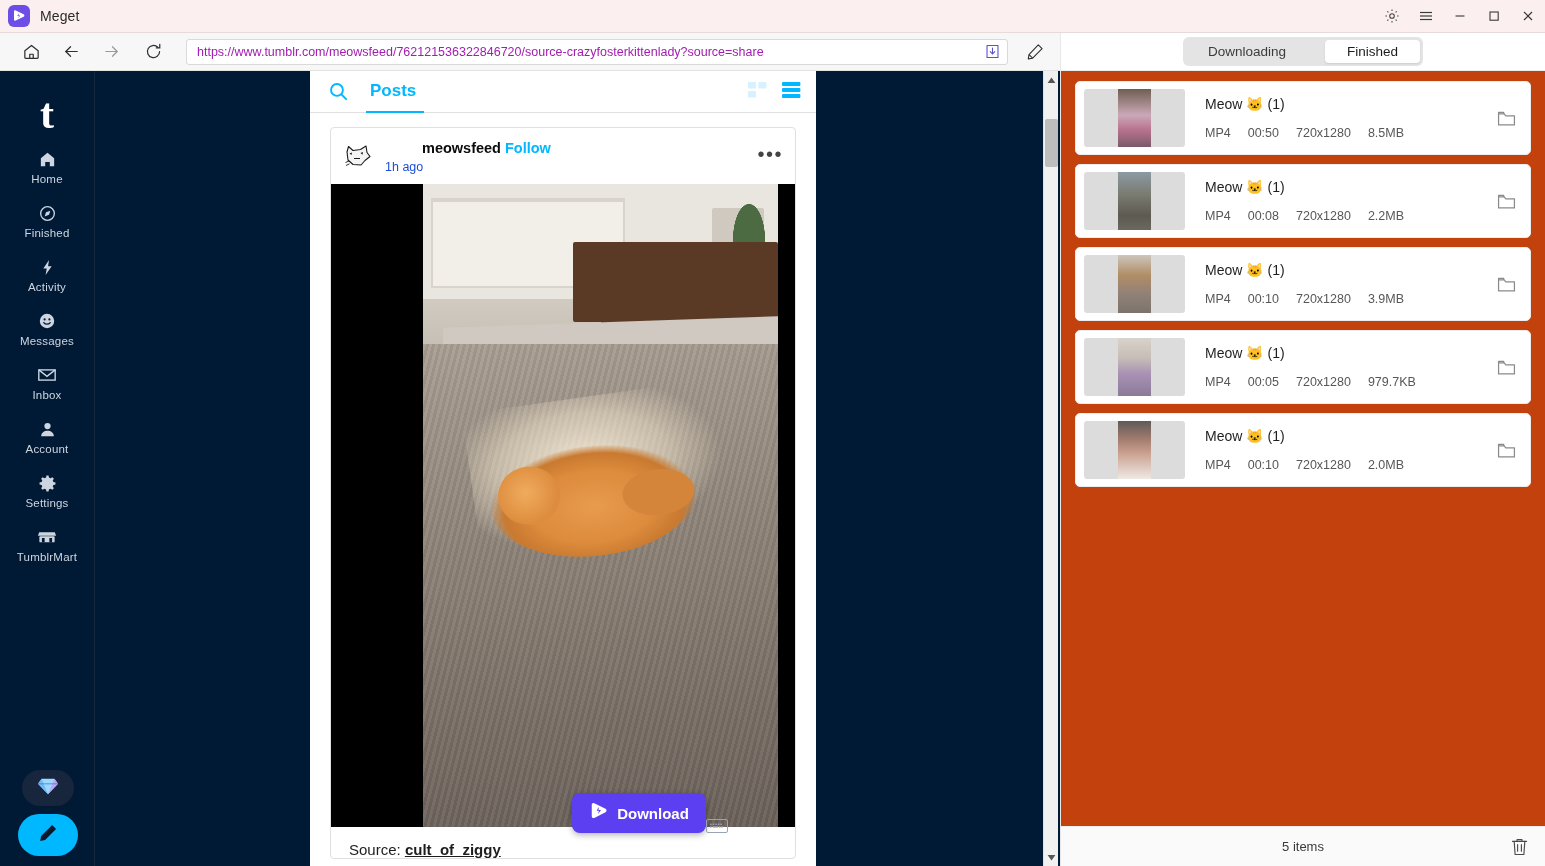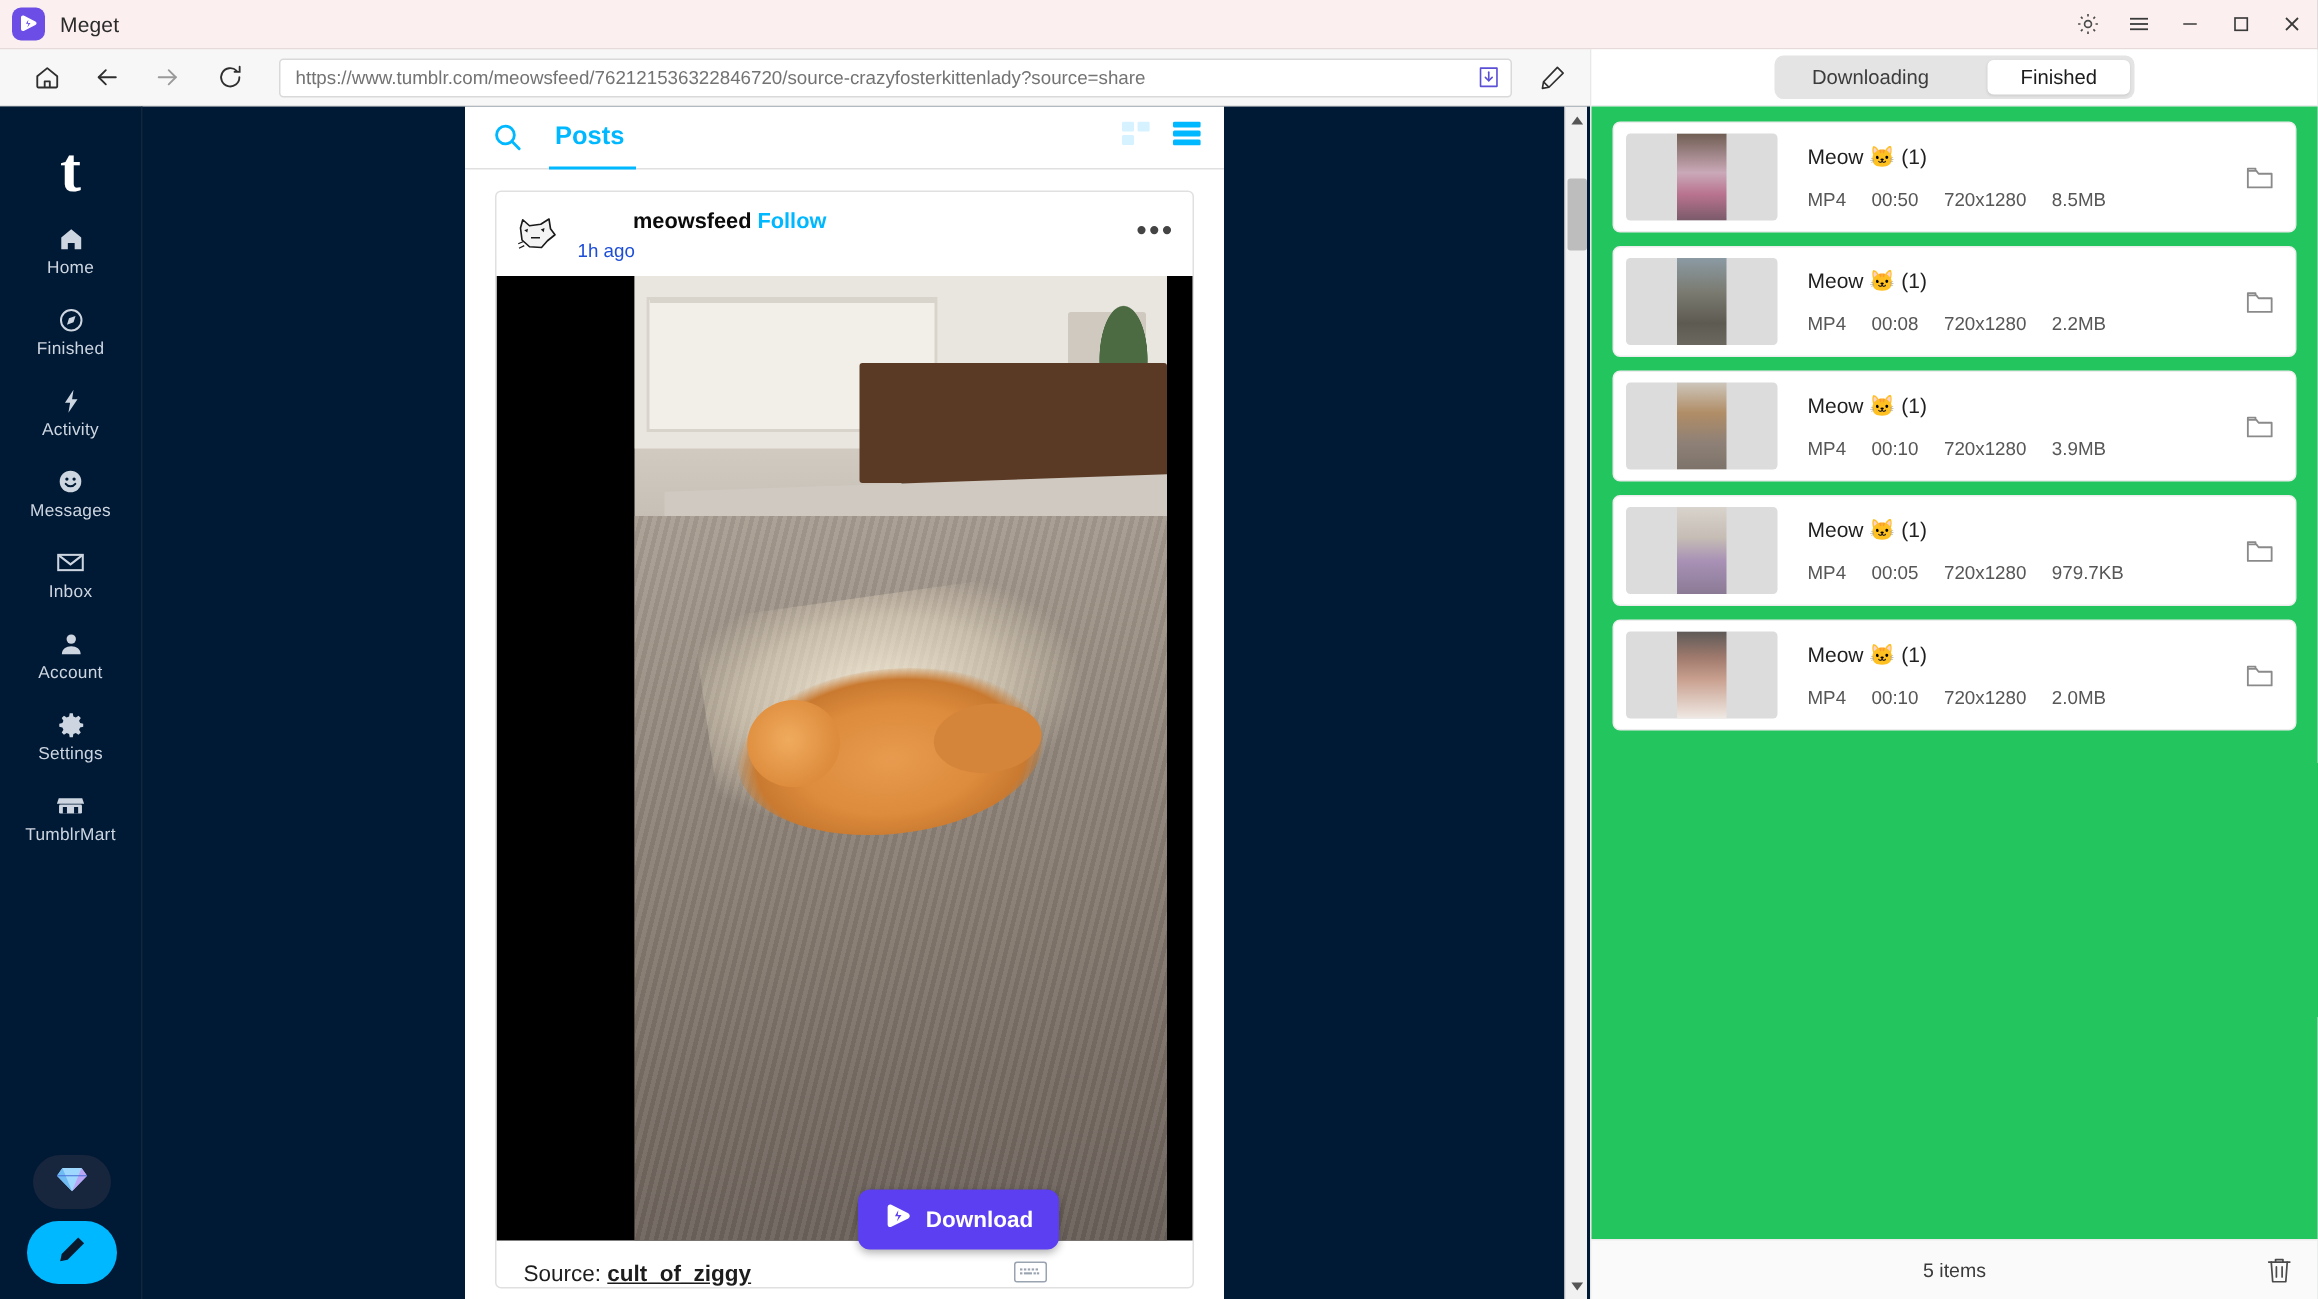--- a/index.html
+++ b/index.html
@@ -51,21 +51,21 @@
     width: 34px; height: 30px; margin-left: 5px;
     display: flex; align-items: center; justify-content: center;
     border-radius: 4px;
   }
   #url-bar {
     flex: 1; height: 26px; margin: 0 10px 0 16px;
     background: #ffffff; border: 1px solid #d9d9d9; border-radius: 3px;
     display: flex; align-items: center; padding: 0 6px 0 10px;
   }
   #url-text {
-    flex: 1; font-size: 12.5px; color: #737373;
+    flex: 1; font-size: 12.5px; color: #a21caf;
     white-space: nowrap; overflow: hidden;
     font-family: "Liberation Sans", sans-serif;
   }
   #url-download-icon { flex: none; display: flex; align-items: center; }
   #ext-btn {
     width: 34px; height: 30px; margin-right: 8px;
     display: flex; align-items: center; justify-content: center;
     border-radius: 4px;
   }
 
@@ -234,21 +234,21 @@
     padding: 14px 18px 0 18px;
     font-size: 15px; color: #1d1d1d;
   }
   #post-source-link {
     color: #1d1d1d; font-weight: bold; text-decoration: underline;
   }
 
   
   #dl-float {
     position: absolute; left: 572px; top: 722px;
-    display: flex; flex-direction: column; align-items: flex-end;
+    display: flex; flex-direction: row; align-items: flex-end;
   }
   #dl-btn {
     width: 134px; height: 40px; border-radius: 8px;
     background: #5b3ff0;
     display: flex; align-items: center; justify-content: center; gap: 8px;
     box-shadow: 0 2px 6px rgba(0,0,0,.3);
   }
   #dl-btn-label { color: #fff; font-size: 15px; font-weight: bold; }
   #dl-kbd {
     margin-top: 8px; margin-right: 8px;
@@ -303,21 +303,21 @@
     padding: 3px; gap: 17px;
   }
   .ptab {
     padding: 4px 22px; font-size: 13.5px; color: #3c3c3c;
     border-radius: 4px; white-space: nowrap;
   }
   .ptab.active { background: #fff; color: #1c1c1c; box-shadow: 0 1px 2px rgba(0,0,0,.10); }
   #dl-list {
     flex: 1; overflow: hidden; padding: 10px 14px 0 14px;
     display: flex; flex-direction: column; gap: 9px;
-    background: #22c55e;
+    background: #c2410c;
   }
   .dl-item {
     height: 74px; background: #fff; border: 1px solid #ededed;
     border-radius: 5px;
     display: flex; align-items: center; padding: 0 14px 0 8px;
     flex: none;
   }
   .dl-thumb {
     width: 101px; height: 58px; flex: none;
     background: #dcdcdc; border-radius: 3px;

